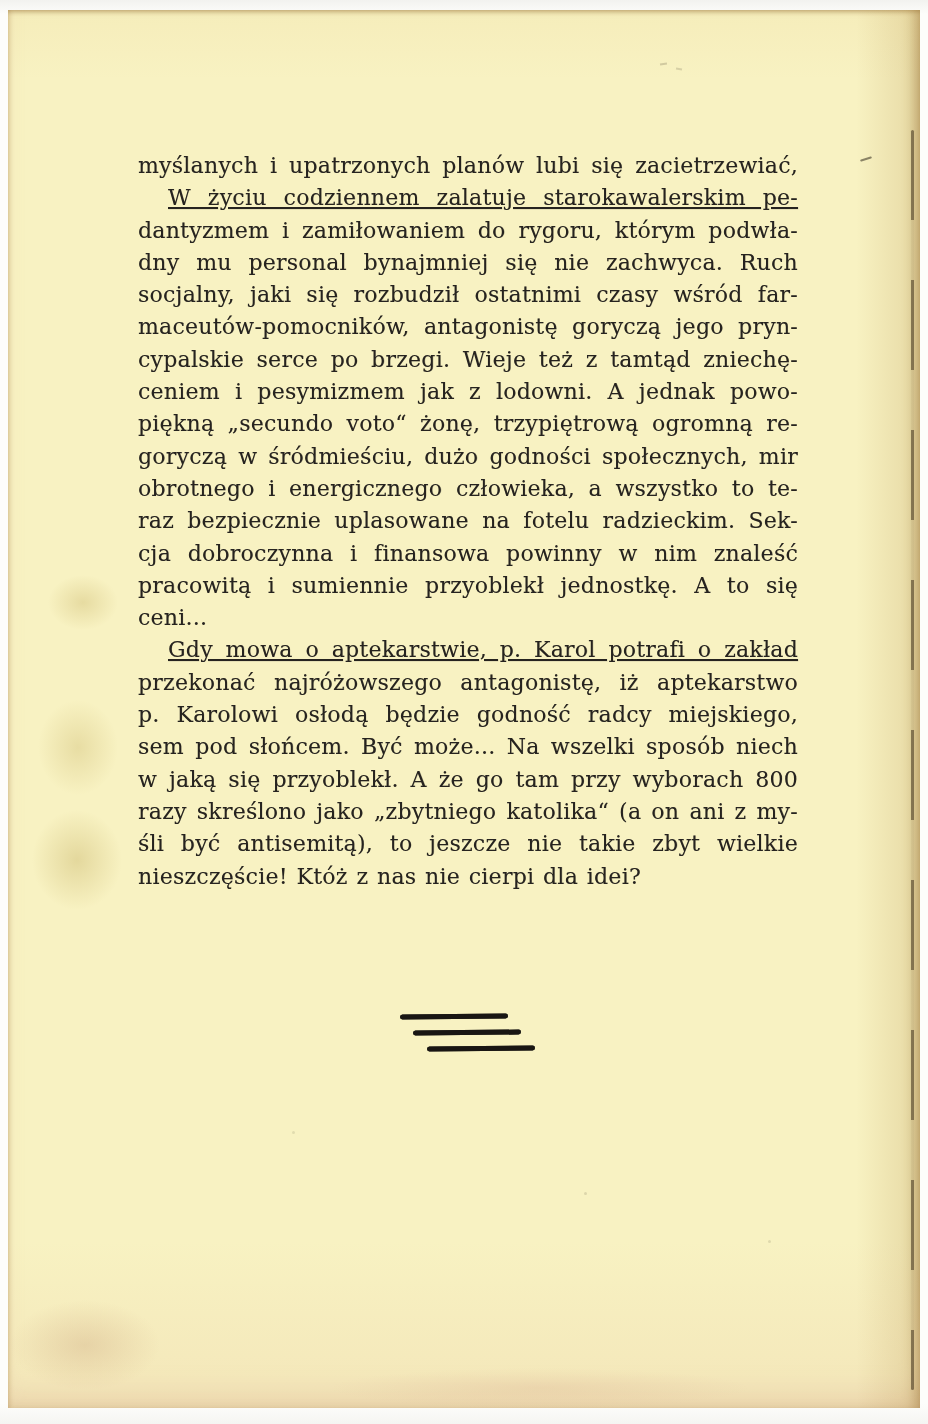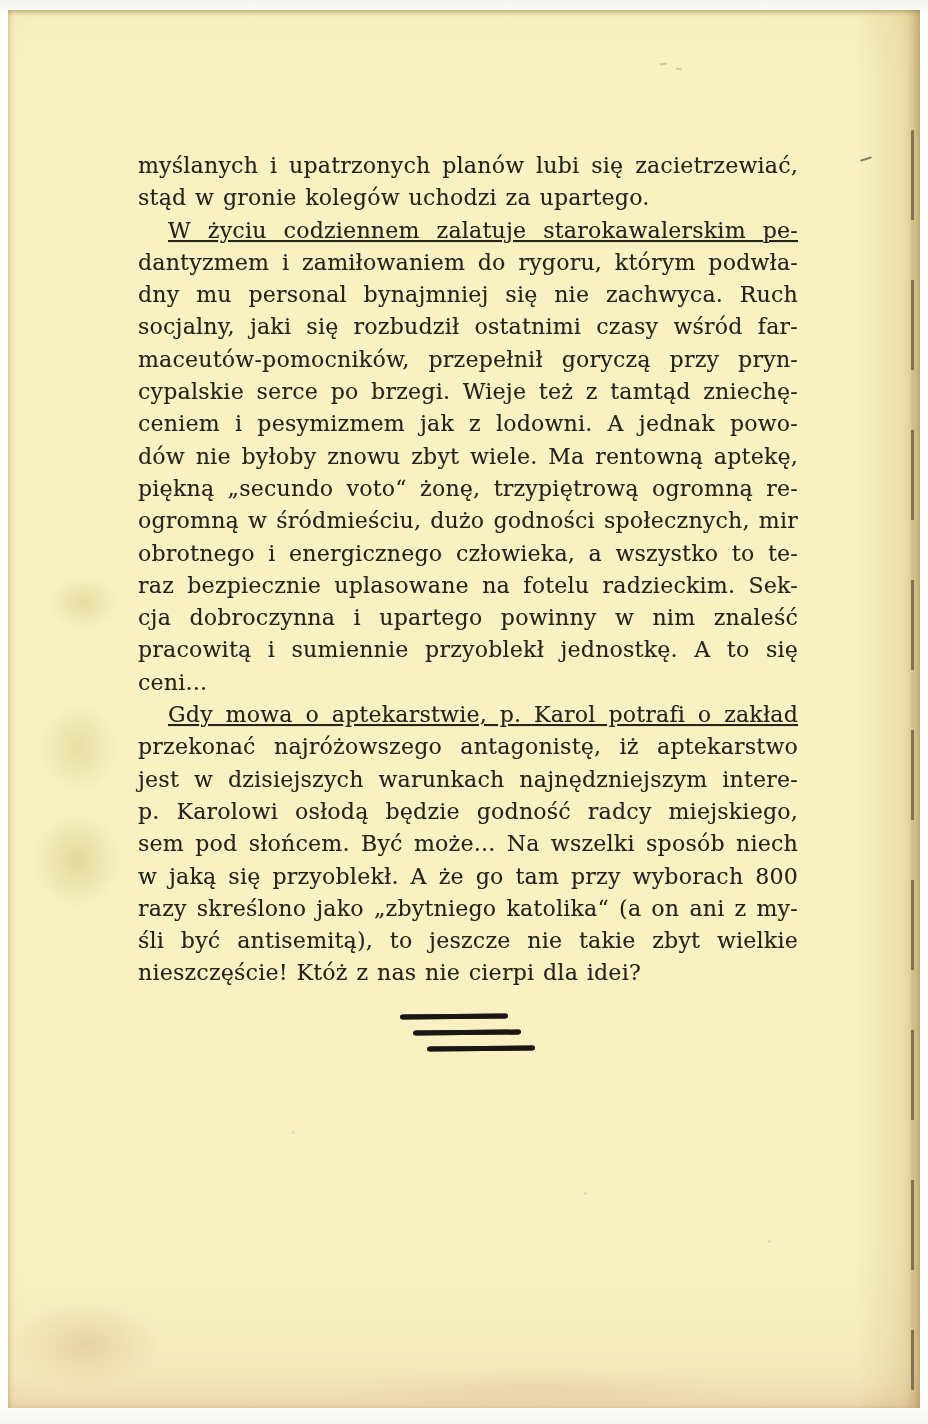--- a/index.html
+++ b/index.html
@@ -67,39 +67,36 @@
 </style>
 </head>
 <body>
 
 <div class="page">
   <div class="edge-line"></div>
 </div>
 
 <div class="text-block">
     <div class="line">myślanych i upatrzonych planów lubi się zacietrzewiać,</div>
-    <div class="line para-end">stąd w gronie kolegów uchodzi za upartego.</div>
     <div class="line indent">W życiu codziennem zalatuje starokawalerskim pe-</div>
     <div class="line">dantyzmem i zamiłowaniem do rygoru, którym podwła-</div>
     <div class="line">dny mu personal bynajmniej się nie zachwyca. Ruch</div>
     <div class="line">socjalny, jaki się rozbudził ostatnimi czasy wśród far-</div>
-    <div class="line">maceutów-pomocników, przepełnił goryczą przy pryn-</div>
+    <div class="line">maceutów-pomocników, antagonistę goryczą jego pryn-</div>
     <div class="line">cypalskie serce po brzegi. Wieje też z tamtąd zniechę-</div>
     <div class="line">ceniem i pesymizmem jak z lodowni. A jednak powo-</div>
-    <div class="line">dów nie byłoby znowu zbyt wiele. Ma rentowną aptekę,</div>
     <div class="line">piękną „secundo voto“ żonę, trzypiętrową ogromną re-</div>
-    <div class="line">ogromną w śródmieściu, dużo godności społecznych, mir</div>
+    <div class="line">goryczą w śródmieściu, dużo godności społecznych, mir</div>
     <div class="line">obrotnego i energicznego człowieka, a wszystko to te-</div>
     <div class="line">raz bezpiecznie uplasowane na fotelu radzieckim. Sek-</div>
-    <div class="line">cja dobroczynna i upartego powinny w nim znaleść</div>
+    <div class="line">cja dobroczynna i finansowa powinny w nim znaleść</div>
     <div class="line">pracowitą i sumiennie przyoblekł jednostkę. A to się</div>
     <div class="line para-end">ceni...</div>
     <div class="line indent">Gdy mowa o aptekarstwie, p. Karol potrafi o zakład</div>
     <div class="line">przekonać najróżowszego antagonistę, iż aptekarstwo</div>
-    <div class="line">jest w dzisiejszych warunkach najnędzniejszym intere-</div>
     <div class="line">p. Karolowi osłodą będzie godność radcy miejskiego,</div>
     <div class="line">sem pod słońcem. Być może... Na wszelki sposób niech</div>
     <div class="line">w jaką się przyoblekł. A że go tam przy wyborach 800</div>
     <div class="line">razy skreślono jako „zbytniego katolika“ (a on ani z my-</div>
     <div class="line">śli być antisemitą), to jeszcze nie takie zbyt wielkie</div>
     <div class="line para-end">nieszczęście! Któż z nas nie cierpi dla idei?</div>
   </div>
 
 <div class="divider">
     <span class="bar" style="left: 400px; top: 1014px;"></span>

